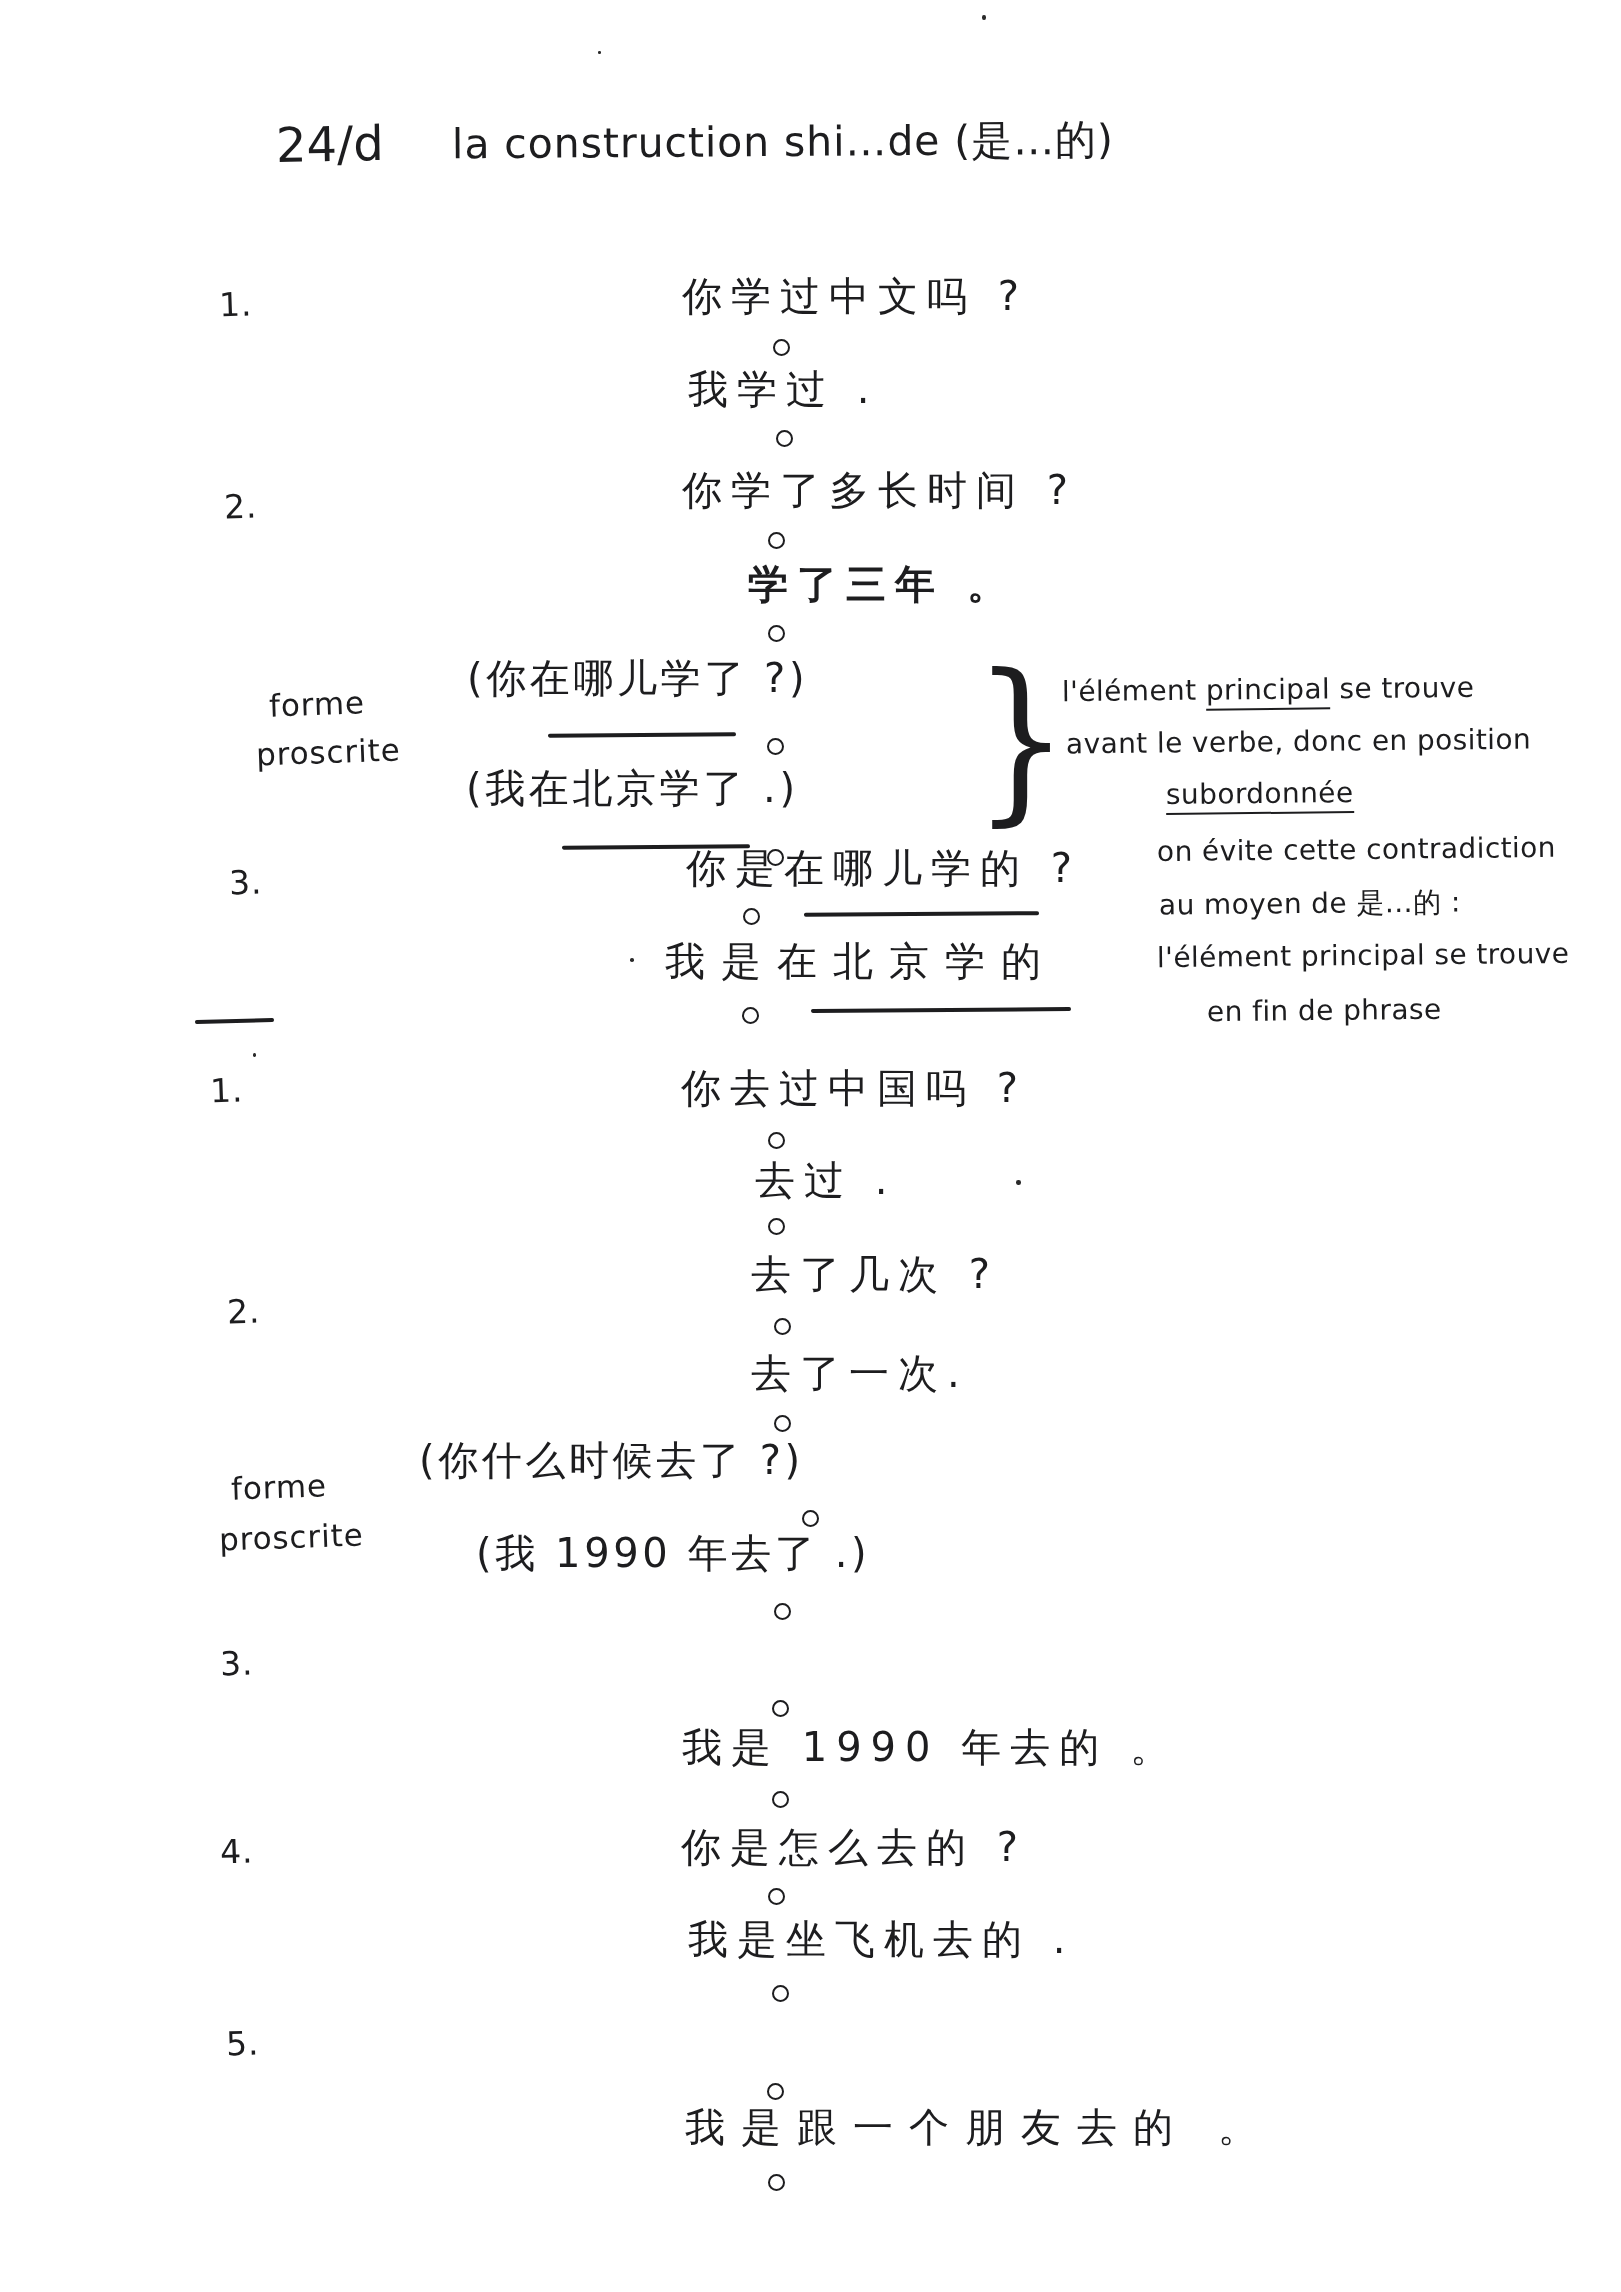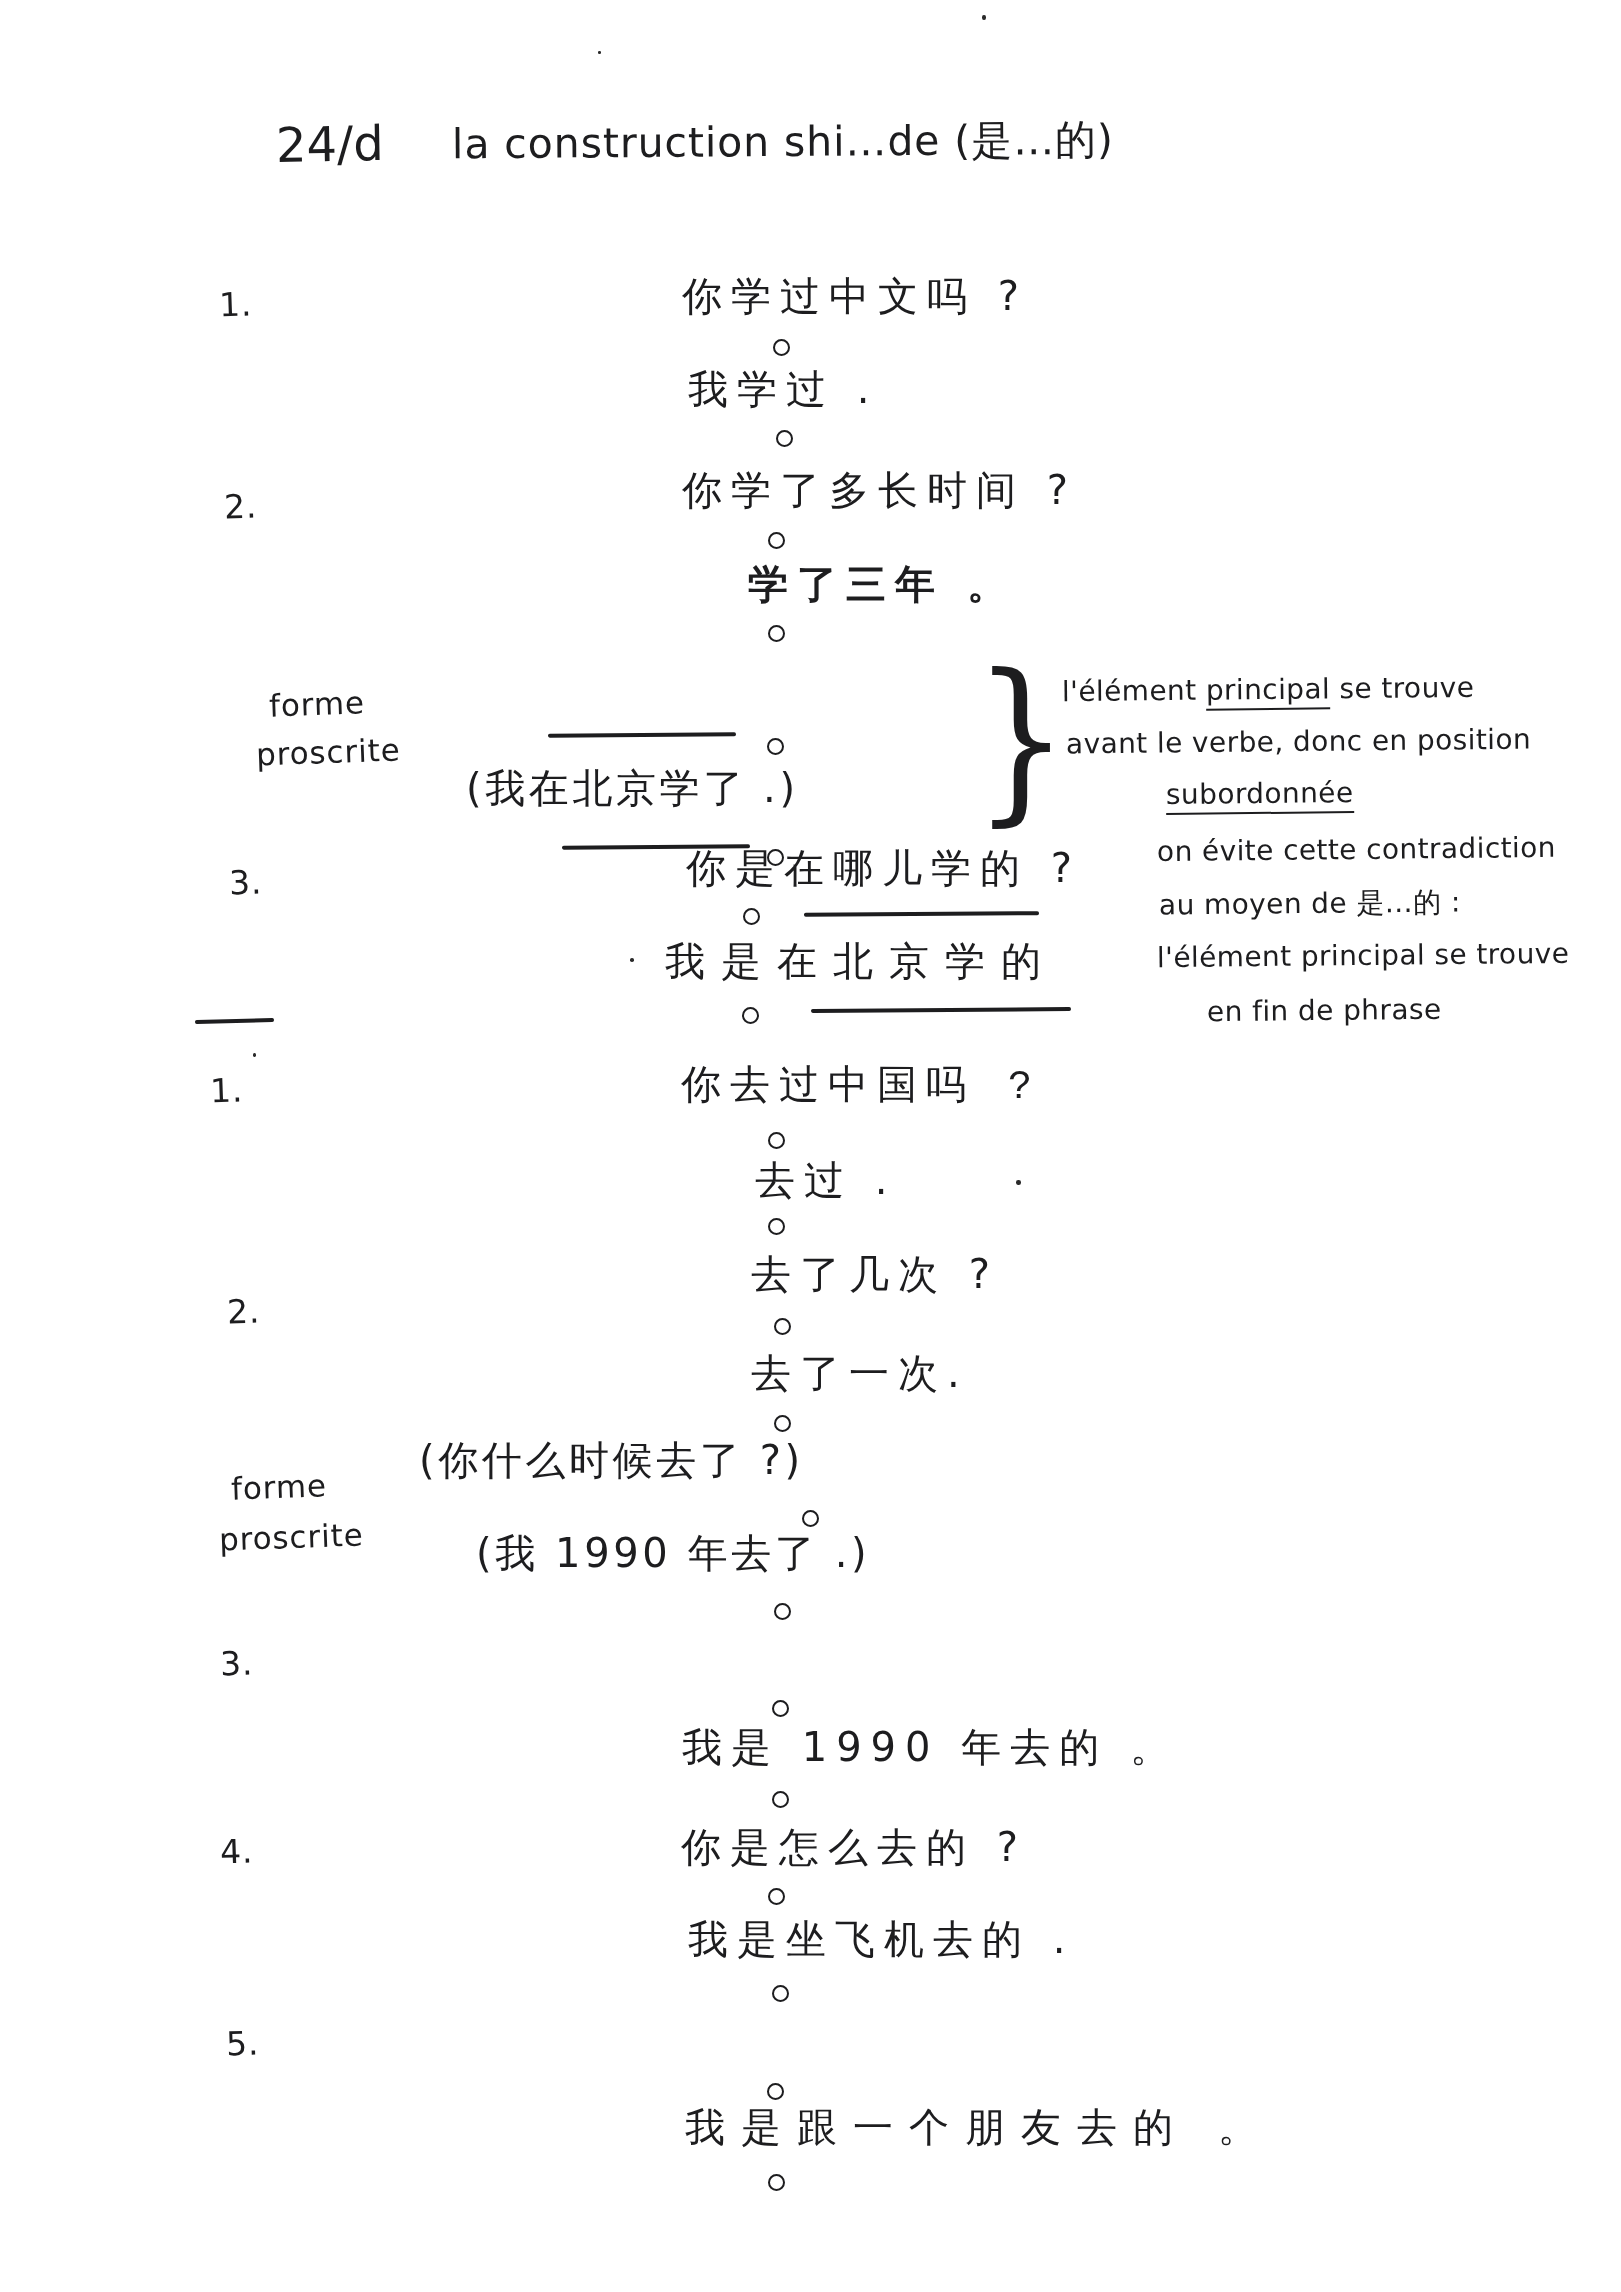--- a/index.html
+++ b/index.html
@@ -41,20 +41,21 @@
 
   <div class="abs num" style="left:224px;top:487px;">2.</div>
   <div class="abs zh" style="left:682px;top:468px;">你学了多长时间 ?</div>
   <div class="circle" style="left:768px;top:532px;"></div>
   <div class="abs zh" style="left:748px;top:562px;font-weight:bold;">学了三年 。</div>
   <div class="circle" style="left:768px;top:625px;"></div>
 
   <div class="abs lbl" style="left:269px;top:686px;">forme</div>
   <div class="abs lbl" style="left:256px;top:734px;">proscrite</div>
 
+  <div class="abs zh zh-tight" style="left:467px;top:656px;">(你在哪儿学了 ?)</div>
   <div class="uline wavy" style="left:548px;top:733px;width:188px;"></div>
   <div class="circle" style="left:767px;top:738px;"></div>
 
   <div class="abs zh zh-tight" style="left:466px;top:766px;">(我在北京学了 .)</div>
   <div class="uline wavy" style="left:562px;top:845px;width:188px;"></div>
   <div class="circle" style="left:767px;top:849px;"></div>
 
   <div class="brace" style="left:965px;top:652px;">}</div>
 
   <div class="abs fr" style="left:1062px;top:673px;"><span>l'élément </span><span class="u-inline">principal</span><span> se trouve</span></div>
@@ -71,21 +72,21 @@
   <div class="uline wavy" style="left:811px;top:1008px;width:260px;"></div>
 
   <div class="abs fr" style="left:1157px;top:833px;">on évite cette contradiction</div>
   <div class="abs fr" style="left:1159px;top:885px;">au moyen de 是…的 :</div>
   <div class="abs fr" style="left:1157px;top:939px;">l'élément principal se trouve</div>
   <div class="abs fr" style="left:1207px;top:994px;">en fin de phrase</div>
 
   <div class="sep" style="left:195px;top:1019px;width:79px;"></div>
 
   <div class="abs num" style="left:210px;top:1071px;">1.</div>
-  <div class="abs zh" style="left:681px;top:1066px;font-family:Liberation Mono, monospace;">你去过中国吗 ?</div>
+  <div class="abs zh" style="left:681px;top:1066px;">你去过中国吗 ?</div>
   <div class="circle" style="left:768px;top:1132px;"></div>
   <div class="abs zh" style="left:755px;top:1158px;">去过 .</div>
   <div class="circle" style="left:768px;top:1218px;"></div>
 
   <div class="abs num" style="left:227px;top:1292px;">2.</div>
   <div class="abs zh" style="left:751px;top:1252px;">去了几次 ?</div>
   <div class="circle" style="left:774px;top:1318px;"></div>
   <div class="abs zh" style="left:751px;top:1351px;">去了一次.</div>
   <div class="circle" style="left:774px;top:1415px;"></div>
 

